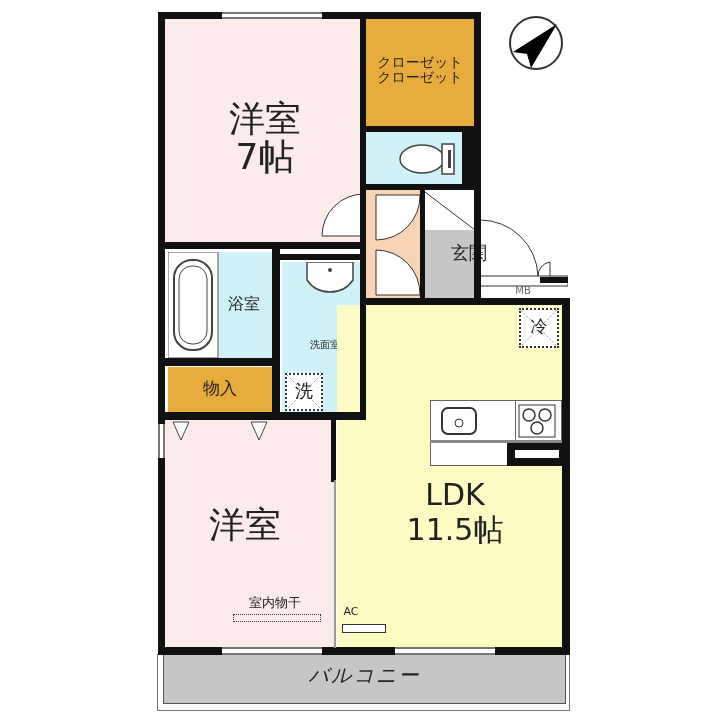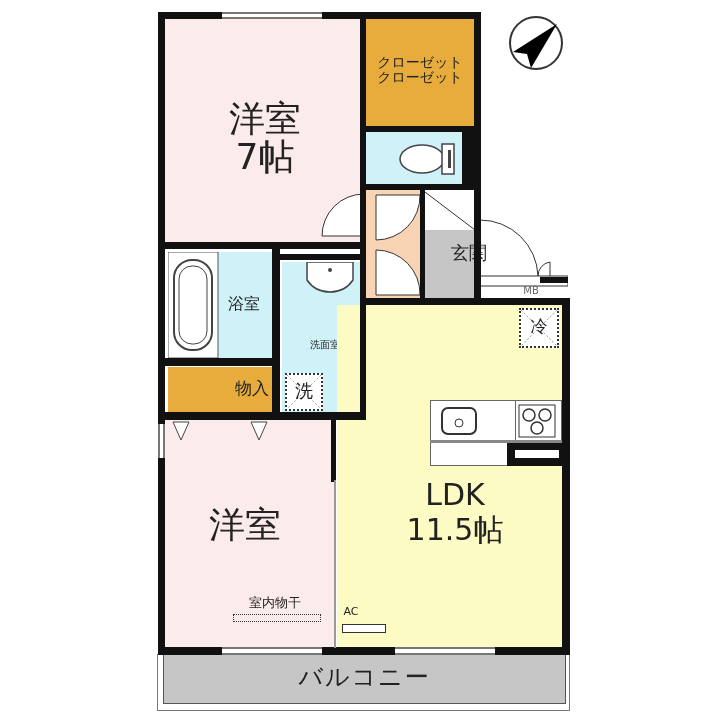--- a/index.html
+++ b/index.html
@@ -57,21 +57,21 @@
   <line x1="0" y1="2" x2="50" y2="40" stroke="#333" stroke-width="1"></line>
 </svg>
 <div class="label mid" style="left:425px;top:244px;width:50px;font-size:18px;margin-left:19px;">玄関</div>
 <svg class="abs" style="left:478px;top:218px;" width="90" height="80" viewBox="0 0 90 80">
   <path d="M2 2 A58 58 0 0 1 60 58" fill="none" stroke="#333" stroke-width="1"></path>
   <line x1="2" y1="2" x2="2" y2="58" stroke="#333"></line>
   <path d="M60 58 A14 14 0 0 1 72 44 L72 60" fill="none" stroke="#333" stroke-width="1"></path>
   <rect x="2" y="58" width="88" height="10" fill="#fff" stroke="#333" stroke-width="1"></rect>
 </svg>
 <div class="wall" style="left:540px;top:277px;width:28px;height:6px;"></div>
-<div class="label" style="left:508px;top:286px;width:30px;font-size:10px;color:#666;margin-left:8px;">MB</div>
+<div class="label" style="left:508px;top:286px;width:30px;font-size:10px;color:#666;">MB</div>
 
 <div class="room" style="left:168px;top:252px;width:104px;height:106px;background:#cff2f8;"></div>
 <svg class="abs" style="left:168px;top:252px;" width="52" height="106" viewBox="0 0 52 106">
   <rect x="0" y="0" width="50" height="106" fill="#fff" stroke="#555"></rect>
   <rect x="6" y="8" width="38" height="90" rx="18" fill="#fff" stroke="#444" stroke-width="2"></rect>
   <rect x="11" y="14" width="28" height="78" rx="13" fill="#fff" stroke="#444" stroke-width="1"></rect>
 </svg>
 <div class="label mid" style="left:218px;top:296px;width:52px;">浴室</div>
 
 <div class="room" style="left:282px;top:262px;width:78px;height:150px;background:#cff2f8;"></div>
@@ -82,21 +82,21 @@
 <div class="label mid" style="left:286px;top:340px;width:78px;font-size:10px;">洗面室</div>
 <div class="dotbox" style="left:285px;top:373px;width:38px;height:38px;background:#fff;">
   <svg class="abs" style="left:0;top:0;" width="34" height="34" viewBox="0 0 34 34">
     <line x1="0" y1="0" x2="34" y2="34" stroke="#999" stroke-dasharray="2 2"></line>
     <line x1="34" y1="0" x2="0" y2="34" stroke="#999" stroke-dasharray="2 2"></line>
   </svg>
   <div class="label" style="left:0;top:7px;width:34px;font-size:18px;">洗</div>
 </div>
 
 <div class="room" style="left:168px;top:367px;width:104px;height:45px;background:#e8ac3c;"></div>
-<div class="label mid" style="left:168px;top:380px;width:104px;font-size:17px;margin-left:32px;">物入</div>
+<div class="label mid" style="left:168px;top:380px;width:104px;font-size:17px;">物入</div>
 
 <div class="room" style="left:165px;top:420px;width:170px;height:228px;background:#fcebeb;"></div>
 <svg class="abs" style="left:165px;top:420px;" width="120" height="24" viewBox="0 0 120 24">
   <polygon points="8,2 24,2 16,20" fill="#fff" stroke="#444"></polygon>
   <polygon points="86,2 102,2 94,20" fill="#fff" stroke="#444"></polygon>
 </svg>
 <div class="label big" style="left:180px;top:506px;width:130px;">
   <div>洋室</div>
 </div>
 <div class="label small" style="left:230px;top:596px;width:90px;font-size:13px;">室内物干</div>
@@ -129,21 +129,21 @@
 
 <div class="label" style="left:380px;top:478px;width:150px;font-size:30px;line-height:1.15;">
   <div>LDK</div>
   <div>11.5帖</div>
 </div>
 <div class="label" style="left:326px;top:606px;width:50px;font-size:11px;">AC</div>
 <div class="abs" style="left:342px;top:624px;width:44px;height:9px;background:#fff;border:1px solid #333;"></div>
 
 <div class="room" style="left:163px;top:654px;width:403px;height:50px;background:#c6c6c6;border:1px solid #555;"></div>
 <div class="abs" style="left:157px;top:654px;width:413px;height:57px;border:1px solid #777;border-top:none;"></div>
-<div class="label" style="left:163px;top:665px;width:403px;font-size:24px;letter-spacing:2px;">バルコニー</div>
+<div class="label" style="left:163px;top:665px;width:403px;font-size:20px;letter-spacing:2px;font-style:italic;">バルコニー</div>
 
 <div class="wall" style="left:158px;top:12px;width:323px;height:7px;"></div>
 <div class="wall" style="left:158px;top:12px;width:7px;height:642px;"></div>
 <div class="wall" style="left:158px;top:647px;width:412px;height:8px;"></div>
 <div class="wall" style="left:474px;top:12px;width:7px;height:293px;"></div>
 <div class="wall" style="left:562px;top:298px;width:8px;height:357px;"></div>
 <div class="wall" style="left:360px;top:298px;width:210px;height:7px;"></div>
 <div class="wall" style="left:360px;top:12px;width:6px;height:232px;"></div>
 <div class="wall" style="left:360px;top:126px;width:120px;height:6px;"></div>
 <div class="wall" style="left:360px;top:184px;width:120px;height:6px;"></div>

